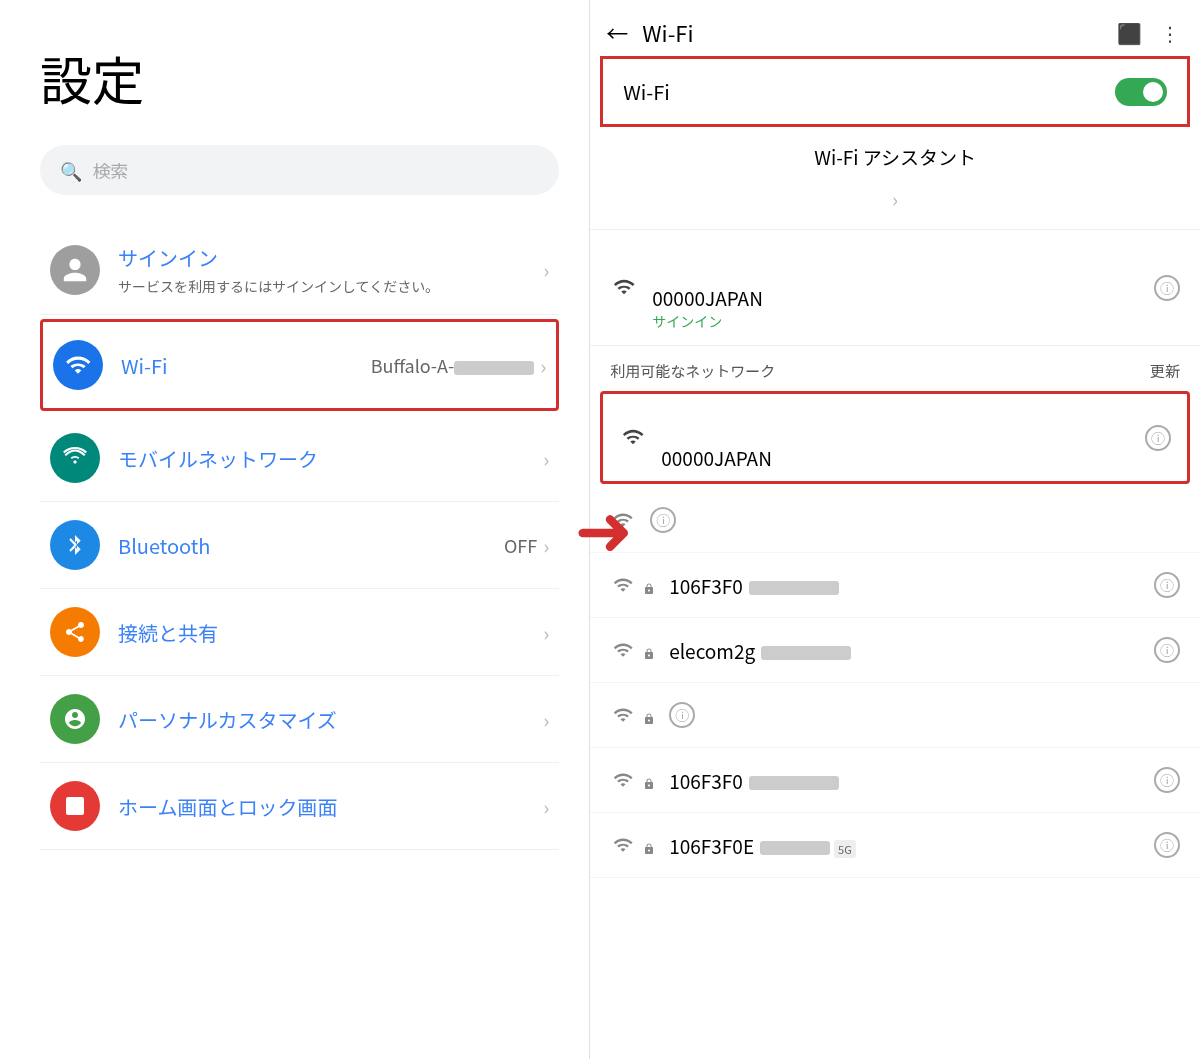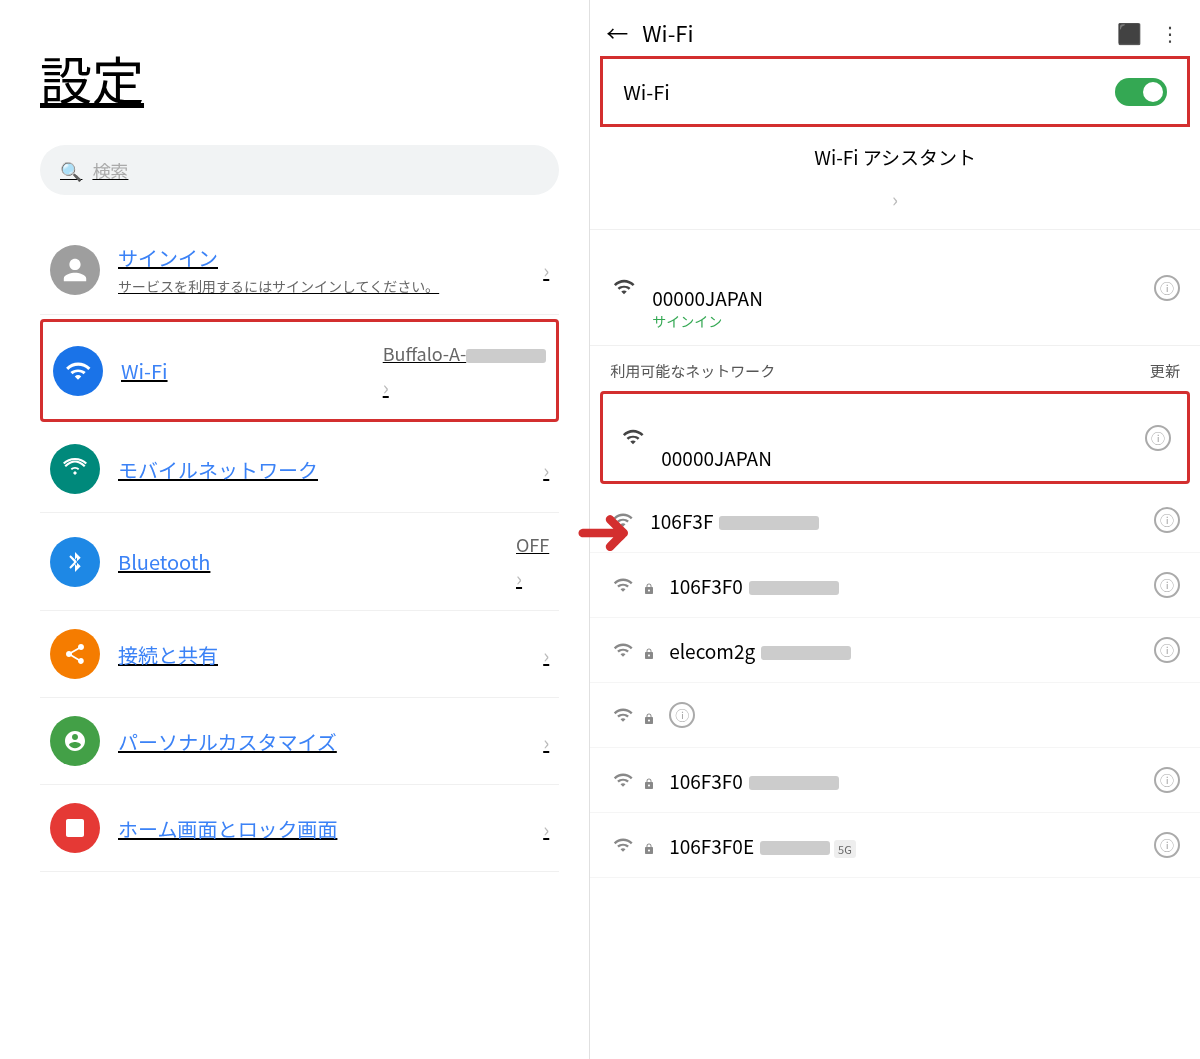--- a/index.html
+++ b/index.html
@@ -13,21 +13,20 @@
     }
 
     
     .left-panel {
       width: 616px;
       height: 1059px;
       background: #fff;
       padding: 40px 30px 20px 40px;
       border-right: 1px solid #e0e0e0;
       position: relative;
-      text-decoration: underline;
     }
 
     .page-title {
       font-size: 52px;
       font-weight: 400;
       color: #000;
       margin-bottom: 30px;
     }
 
     .search-bar {
@@ -92,24 +91,24 @@
     }
 
     .item-sublabel {
       font-size: 14px;
       color: #666;
       margin-top: 4px;
     }
 
     .item-right {
       display: flex;
+      align-items: center;
       gap: 6px;
       color: #888;
       font-size: 18px;
-      flex-direction: column;
     }
 
     .item-value {
       color: #666;
       font-size: 18px;
     }
 
     .chevron {
       color: #bbb;
       font-size: 20px;
@@ -459,23 +458,20 @@
   </div>
 
   <div class="wifi-list">
 
     <div class="wifi-list-item">
       <span class="wifi-icon">
         <svg width="26" height="20" viewBox="0 0 24 24" fill="#888">
           <path d="M1 9l2 2c5.1-5.1 13.4-5.1 18.5 0l2-2C16.9 2.4 7.1 2.4 1 9zm8 8l3 3 3-3c-1.7-1.6-4.2-1.6-5.9 0zm-4-4l2 2c2.8-2.8 7.3-2.8 10.1 0l2-2C15.7 9.8 8.3 9.8 5 13z"></path>
         </svg>
       </span>
-      <div class="wifi-network-info">
-        <span class="wifi-network-name">106F3F<span class="redacted-bar" style="width:100px;"></span></span>
-      </div>
       <div class="info-icon">ⓘ</div>
     </div>
 
     <div class="wifi-list-item">
       <span class="wifi-icon">
         <svg width="26" height="20" viewBox="0 0 24 24" fill="#888">
           <path d="M1 9l2 2c5.1-5.1 13.4-5.1 18.5 0l2-2C16.9 2.4 7.1 2.4 1 9zm8 8l3 3 3-3c-1.7-1.6-4.2-1.6-5.9 0zm-4-4l2 2c2.8-2.8 7.3-2.8 10.1 0l2-2C15.7 9.8 8.3 9.8 5 13z"></path>
         </svg>
         <svg width="12" height="14" viewBox="0 0 24 24" fill="#888" style="margin-left:2px;vertical-align:middle;">
           <path d="M18 8h-1V6c0-2.8-2.2-5-5-5S7 3.2 7 6v2H6c-1.1 0-2 .9-2 2v10c0 1.1.9 2 2 2h12c1.1 0 2-.9 2-2V10c0-1.1-.9-2-2-2zm-6 9c-1.1 0-2-.9-2-2s.9-2 2-2 2 .9 2 2-.9 2-2 2zm3.1-9H8.9V6c0-1.7 1.4-3.1 3.1-3.1 1.7 0 3.1 1.4 3.1 3.1v2z"></path>

